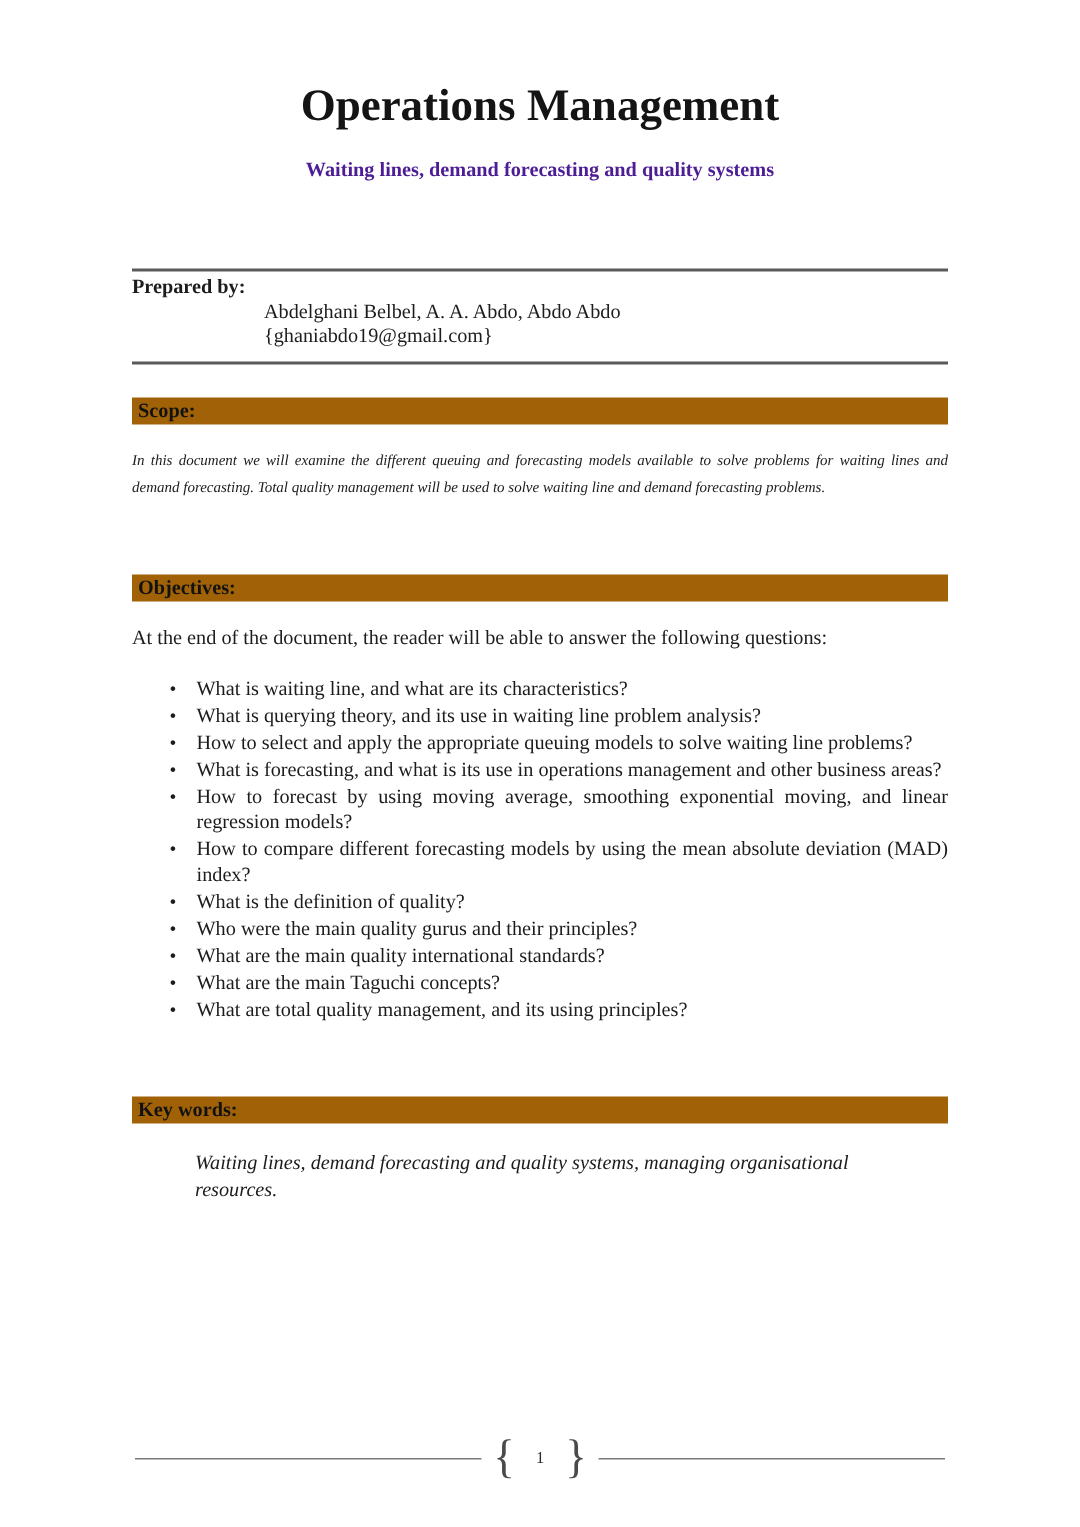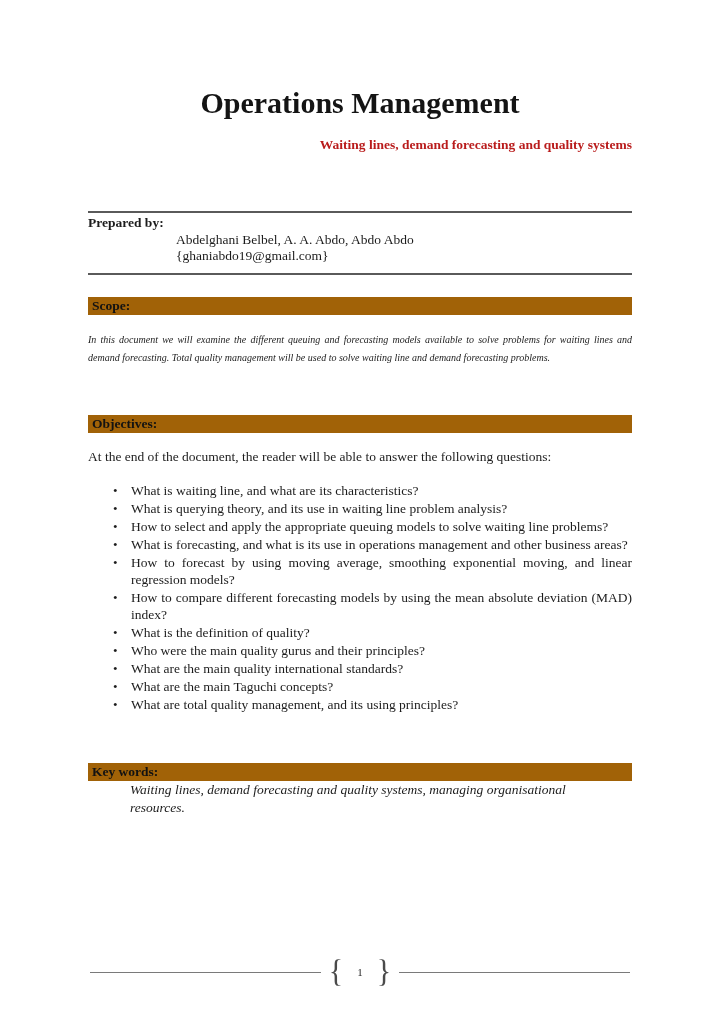--- a/index.html
+++ b/index.html
@@ -11,33 +11,33 @@
     position: relative;
     overflow: hidden;
   }
   .page {
     width: 720px; height: 1018px;
     background: #ffffff;
     position: relative;
     padding: 0 88px;
   }
   .doc-title {
-    padding-top: 86px;
+    padding-top: 54px;
     text-align: center;
     font-size: 30px;
     font-weight: bold;
     line-height: 34px;
     color: #141414;
   }
   .doc-subtitle {
     margin-top: 17px;
-    text-align: right;
+    text-align: center;
     font-size: 13.5px;
     font-weight: bold;
-    color: #b91c1c;
+    color: #4c1d95;
   }
   .rule {
     border: none;
     border-top: 2px solid #5a5a5a;
     margin-top: 58px;
   }
   .prepared { margin-top: 2px; font-size: 13.5px; line-height: 16px; }
   .prepared-label { font-weight: bold; }
   .prepared-authors { margin-top: 1px; margin-left: 88px; }
   .prepared-email { margin-left: 88px; }
@@ -78,20 +78,21 @@
     line-height: 17px;
     text-align: justify;
     margin-bottom: 1px;
   }
   ul.objectives-list li .bullet {
     position: absolute;
     left: 0; top: 0;
     font-size: 13px;
   }
   .keywords-text {
+    margin-top: 17px;
     margin-left: 42px;
     margin-right: 40px;
     font-style: italic;
     font-size: 13.5px;
     line-height: 18px;
   }
   .page-footer {
     position: absolute;
     left: 90px; right: 90px;
     top: 954px;

